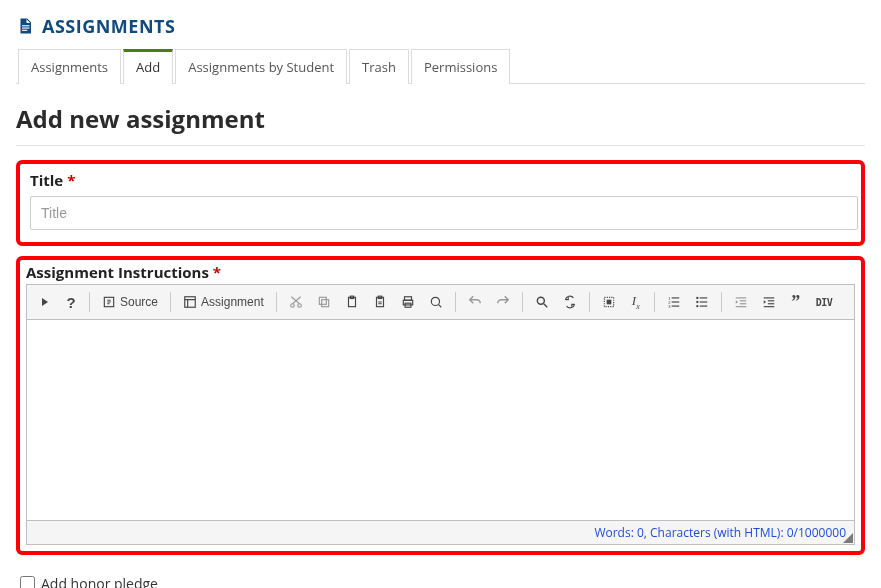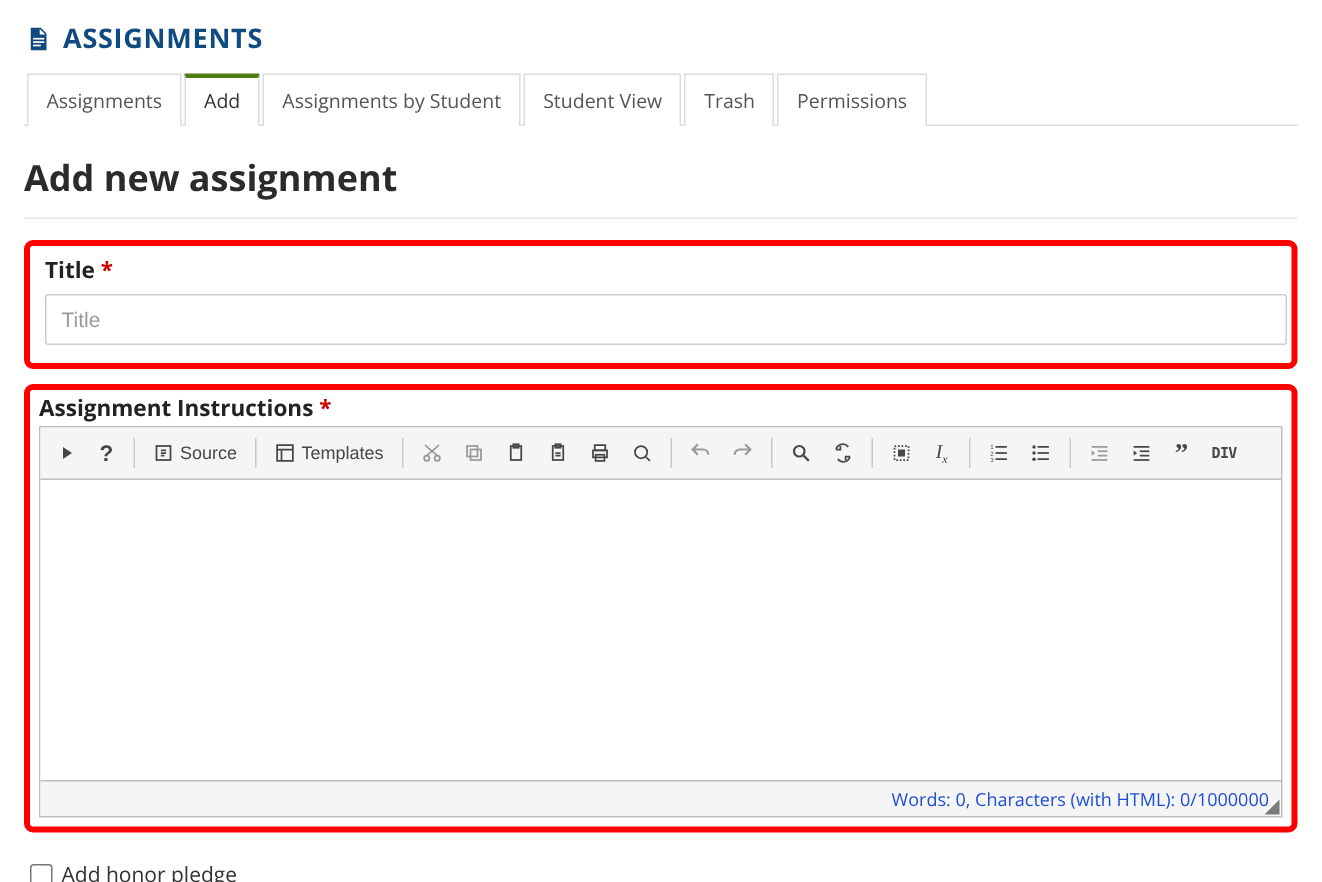--- a/index.html
+++ b/index.html
@@ -164,21 +164,20 @@
         <rect x="8" y="17" width="7" height="1.5" fill="#fff"></rect>
       </svg>
   </span>
   <h2>ASSIGNMENTS</h2>
 </div>
 
 <div class="tabs">
   <div class="tab">Assignments</div>
   <div class="tab active">Add</div>
   <div class="tab">Assignments by Student</div>
-  <div class="tab">Student View</div>
   <div class="tab">Trash</div>
   <div class="tab">Permissions</div>
 </div>
 
 <div class="section-title">Add new assignment</div>
 <hr class="sep">
 
 <div class="highlight-box">
   <label class="field-label">
     <span>Title</span>
@@ -208,21 +207,21 @@
             <path d="M9 9h6M9 12h6M9 15h4"></path>
           </svg>
         <span class="lbl">Source</span>
       </button>
       <span class="tsep"></span>
       <button class="tbtn">
         <svg width="14" height="14" viewBox="0 0 24 24" fill="none" stroke="#474747" stroke-width="2">
             <rect x="3" y="3" width="18" height="18"></rect>
             <path d="M3 8h18M8 8v13"></path>
           </svg>
-        <span class="lbl">Templates</span>
+        <span class="lbl">Assignment</span>
       </button>
       <span class="tsep"></span>
       <button class="tbtn">
         <svg width="14" height="14" viewBox="0 0 24 24" fill="none" stroke="#9a9a9a" stroke-width="2">
             <circle cx="6" cy="18" r="3"></circle>
             <circle cx="18" cy="18" r="3"></circle>
             <path d="M6 15 L20 3 M18 15 L4 3"></path>
           </svg>
       </button>
       <button class="tbtn">

